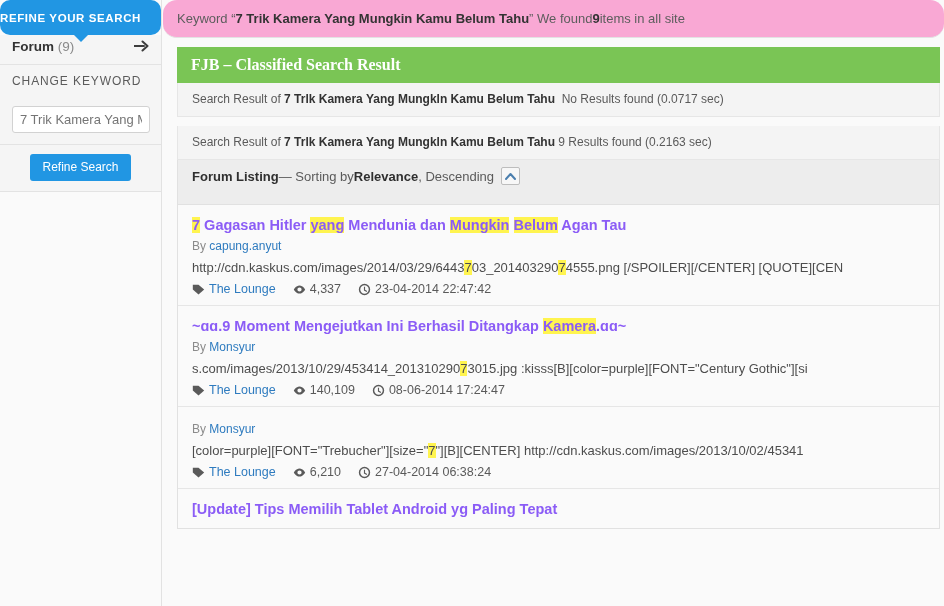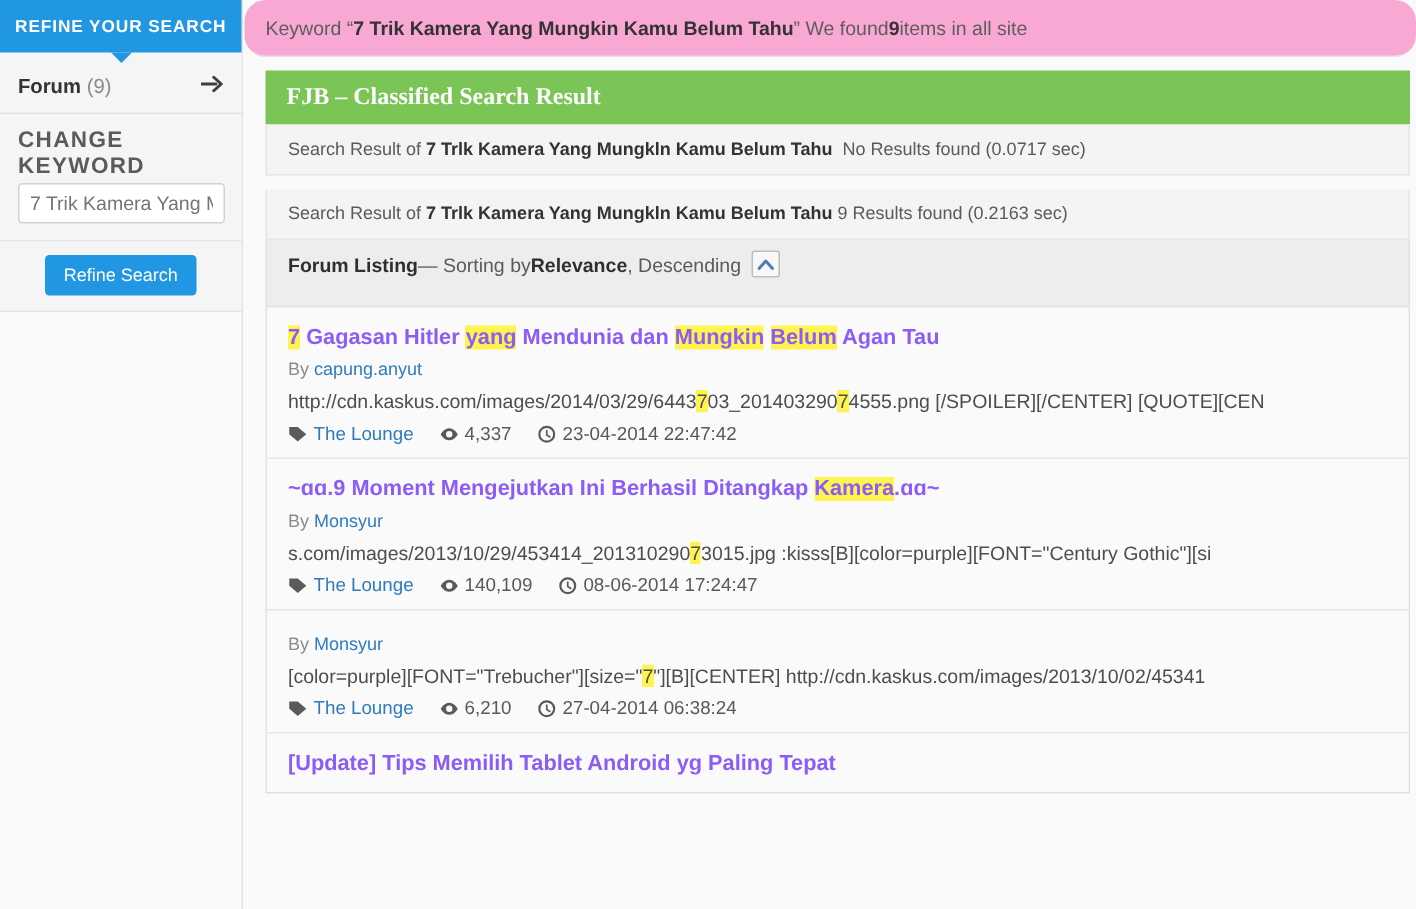--- a/index.html
+++ b/index.html
@@ -15,47 +15,47 @@
   #page { position: relative; width: 944px; height: 606px; background:#fafafa; }
 
   
   #sidebar {
     position: absolute; left: 0; top: 0; width: 162px; height: 606px;
     background: #fafafa;
     border-right: 1px solid #e2e2e2;
   }
   .refine-header {
     height: 35px; background: #2196e3; color: #fff;
-    display: flex; align-items: center; justify-content: center;
+    display: flex; align-items: center; 
     font-size: 11.5px; letter-spacing: 0.6px; font-weight: 600;
-    text-transform: uppercase; position: relative;
+    text-transform: uppercase; position: relative; border-radius: 10px;
   }
   .refine-header .caret {
     position: absolute; bottom: -7px; left: 50%; margin-left: -7px;
     width: 0; height: 0;
     border-left: 7px solid transparent;
     border-right: 7px solid transparent;
     border-top: 7px solid #2196e3;
   }
   .forum-row {
     display: flex; align-items: center; justify-content: space-between;
-    padding: 15px 12px 10px 12px;
+    padding: 4px 12px 10px 12px;
     border-bottom: 1px solid #e3e3e3;
     background:#f5f5f5;
     gap:31px;
   }
   .forum-row .lbl { font-size: 13.5px; color:#333; }
   .forum-row .lbl b { font-weight: bold; }
   .forum-row .cnt { color:#8a8a8a; font-weight: normal; }
   .arrow-icon { color:#444; font-size: 15px; line-height: 1; font-weight: bold; }
 
   .change-kw-block { background:#f5f5f5; padding: 9px 12px 11px 12px; border-bottom: 1px solid #e3e3e3; }
   .change-kw-title {
-    font-size: 15px; font-weight: bold; color:#5b5b5b;
-    letter-spacing: 0.9px; text-transform: uppercase; margin-bottom: 3px;
+    font-size: 12px; font-weight: normal; color:#5b5b5b;
+    letter-spacing: 0.9px; text-transform: uppercase; margin-bottom: 18px;
   }
   .kw-input {
     width: 138px; height: 27px; padding: 3px 7px;
     border: 1px solid #d2d2d2; border-radius: 3px; background:#fff;
     font-family: "Liberation Sans", sans-serif; font-size: 13px; color:#b3b3b3;
     outline: none;
   }
   .refine-btn-wrap { background:#f5f5f5; padding: 9px 12px 10px 12px; text-align:center; border-bottom:1px solid #e3e3e3;}
   .refine-btn {
     background:#2196e3; color:#fff; border:none; border-radius:3px;

